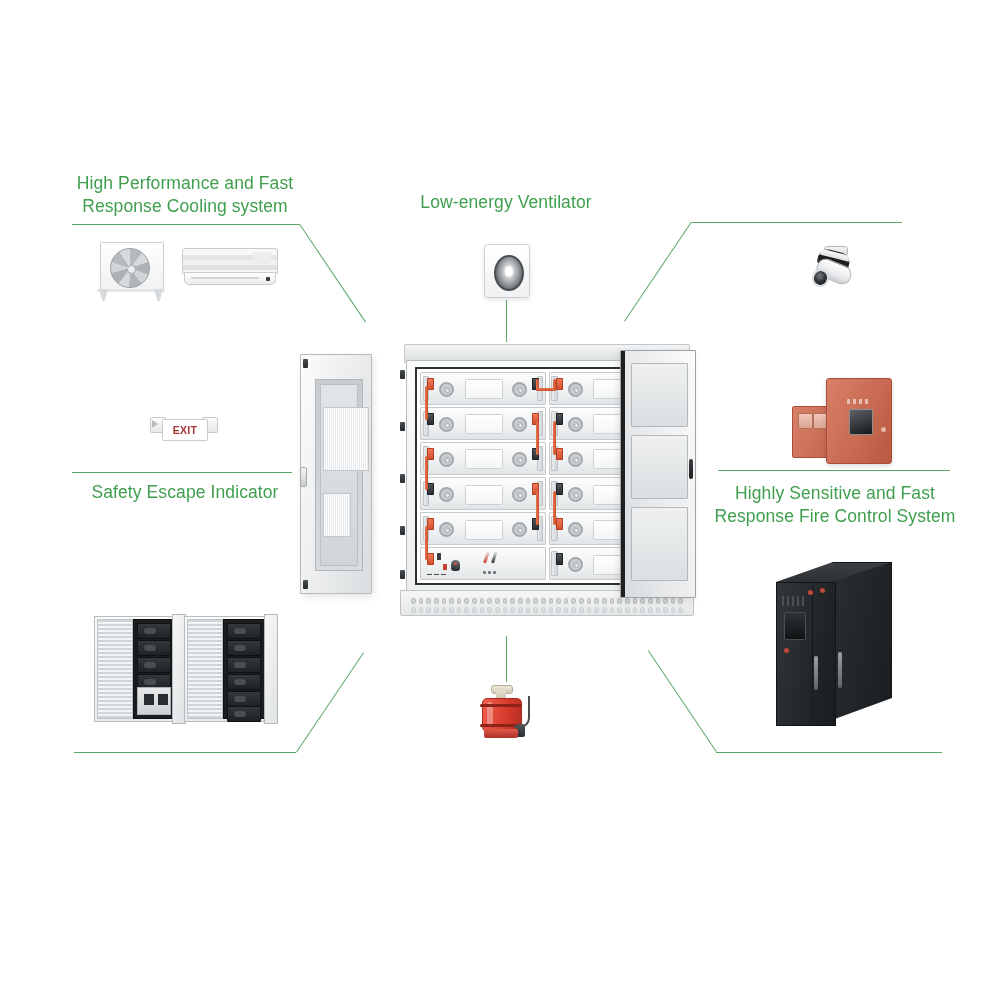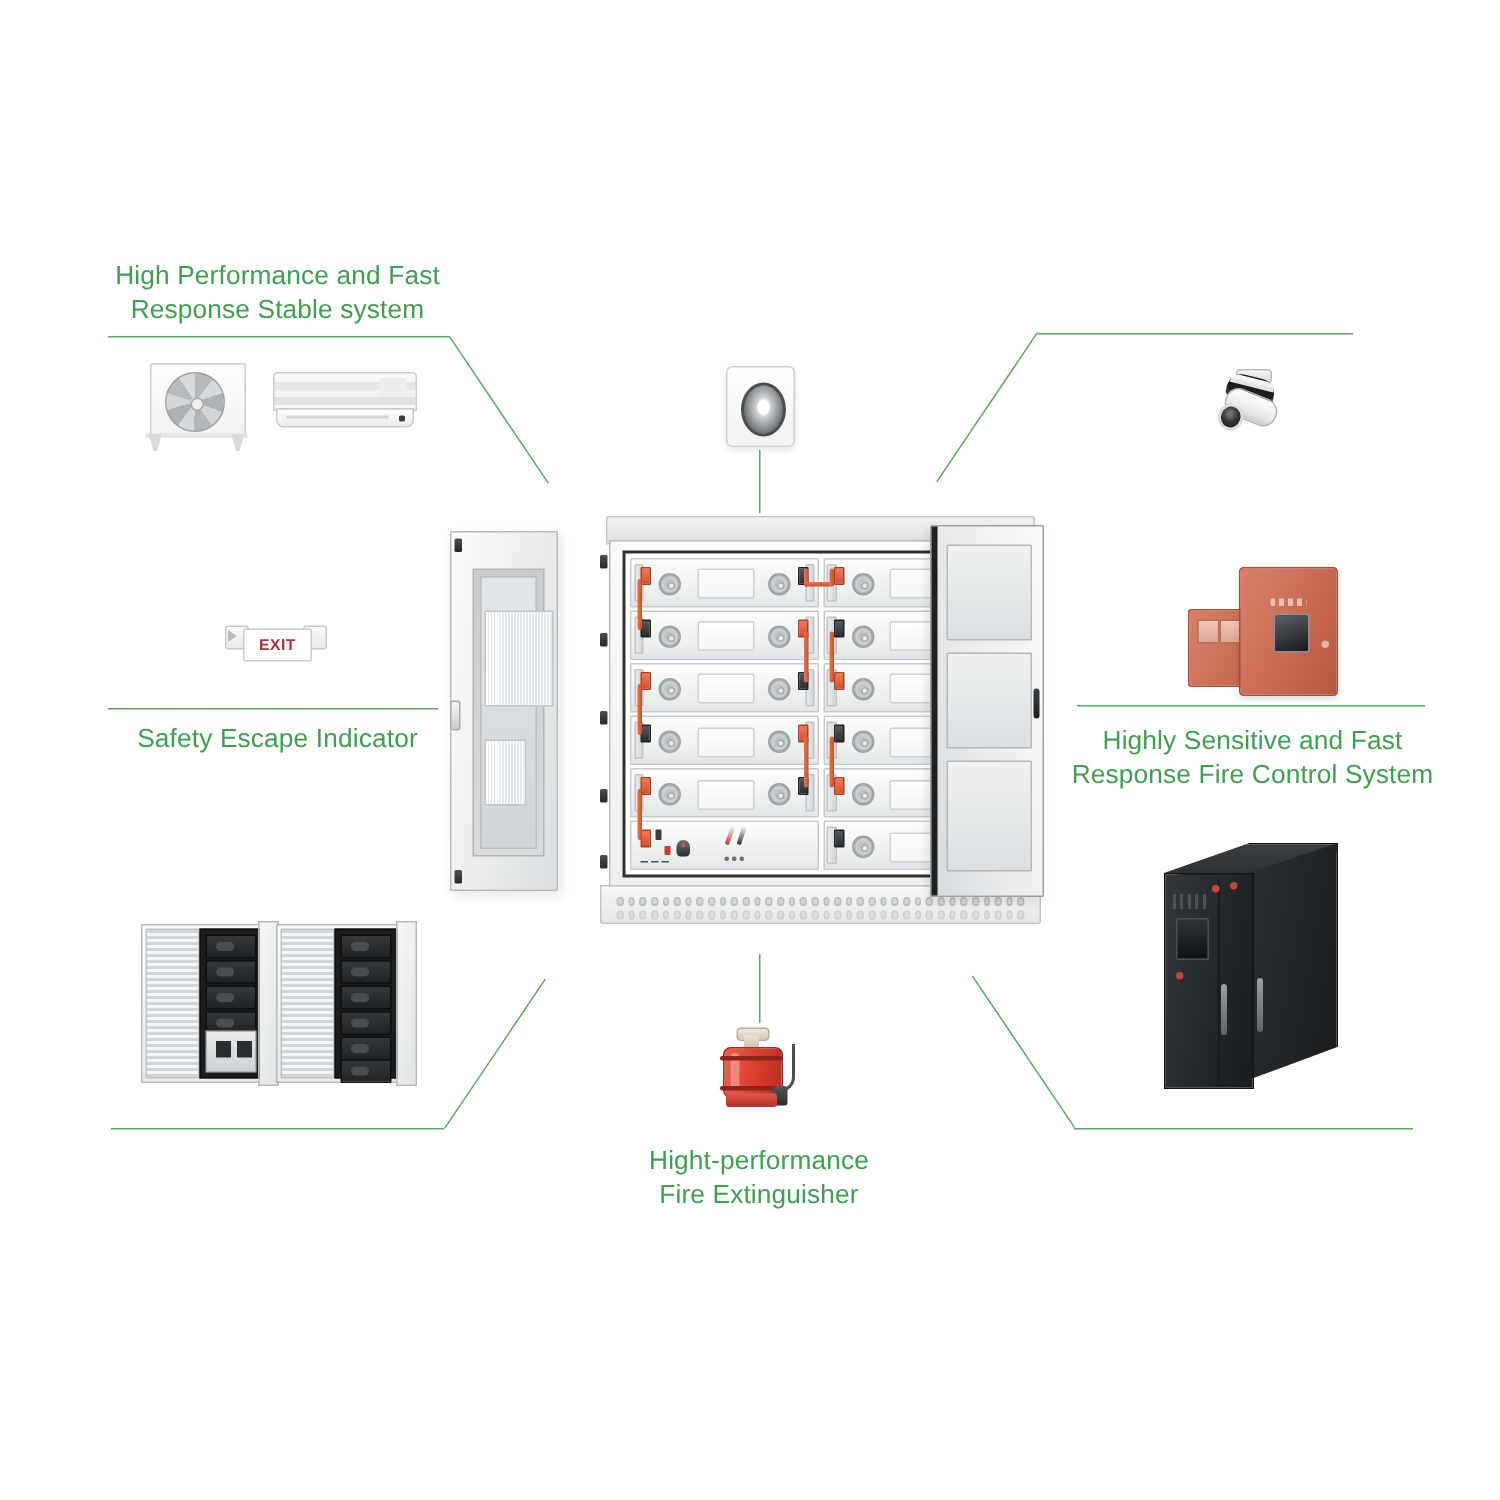--- a/index.html
+++ b/index.html
@@ -304,32 +304,31 @@
 
   <div class="lead h" style="left:74px;top:752px;width:222px;"></div>
   <div class="diag" style="left:296px;top:752px;width:120px;transform:rotate(-56deg);"></div>
 
   <div class="lead v" style="left:506px;top:636px;height:46px;"></div>
 
   <div class="lead h" style="left:716px;top:752px;width:226px;"></div>
   <div class="diag" style="left:716px;top:752px;width:122px;transform:rotate(-124deg);"></div>
 
   <div class="label" style="left:52px;top:172px;width:266px;">High Performance and Fast
-Response Stable system</div>
-
+Response Cooling system</div>
+
+  <div class="label" style="left:386px;top:191px;width:240px;">Low-energy Ventilator</div>
 
 
   <div class="label" style="left:52px;top:481px;width:266px;">Safety Escape Indicator</div>
 
   <div class="label" style="left:700px;top:482px;width:270px;">Highly Sensitive and Fast
 Response Fire Control System</div>
 
 
-  <div class="label" style="left:386px;top:762px;width:240px;">Hight-performance
-Fire Extinguisher</div>
 
 
   <div class="icon" style="left:100px;top:242px;width:190px;height:64px;">
     <div class="ac-out">
       <div class="bigfan"></div>
     </div>
     <div class="ac-legs">
         <i class="a"></i>
         <i class="b"></i>
       </div>

